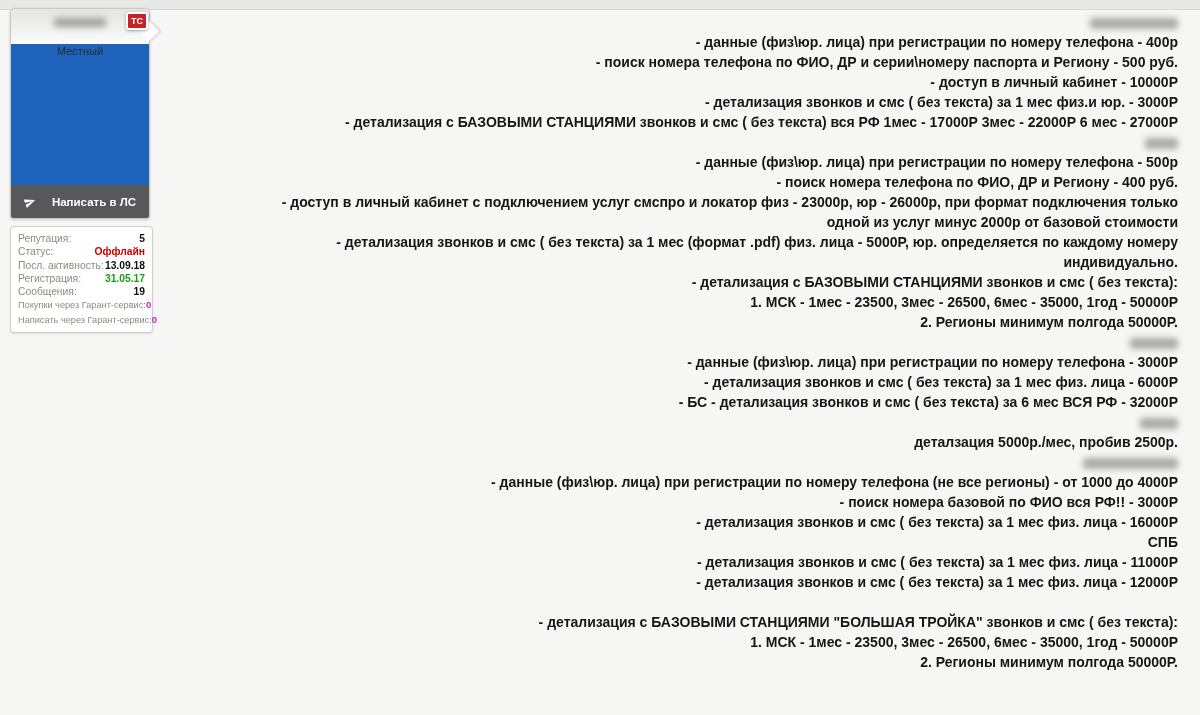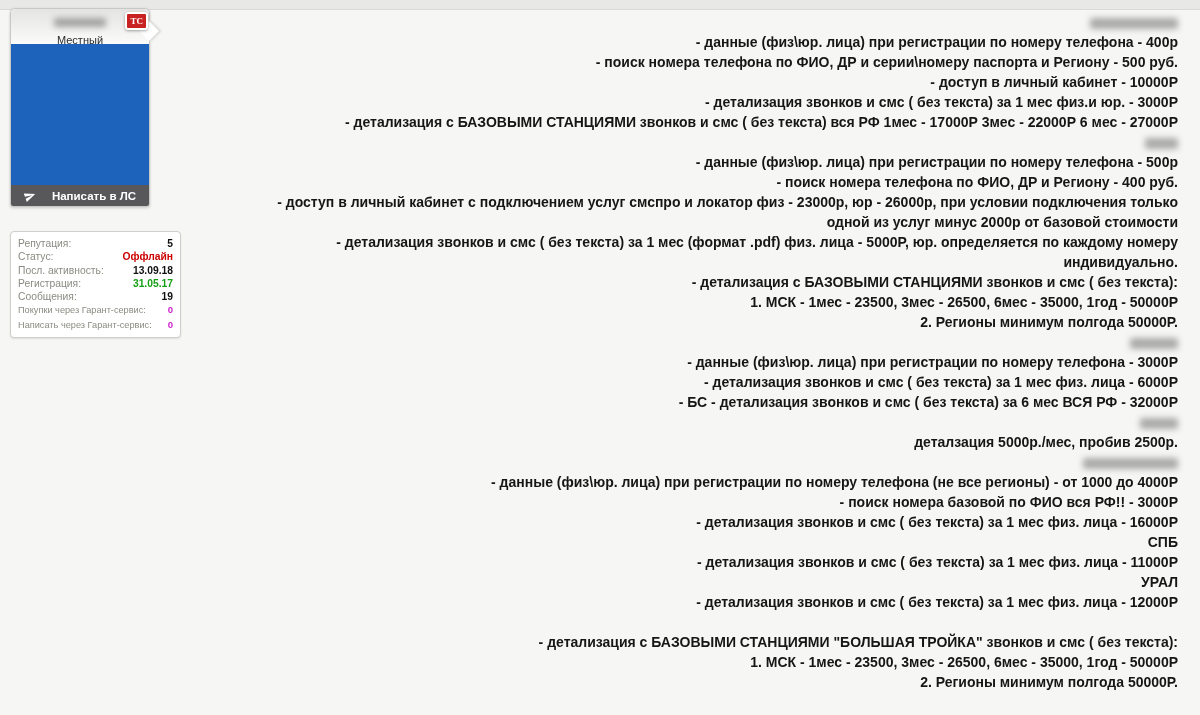--- a/index.html
+++ b/index.html
@@ -23,44 +23,44 @@
   }
   .card-head {
     position:relative; height:35px; text-align:center;
     background:linear-gradient(#e4e4e2, #fbfbfa);
     border-radius:5px 5px 0 0; padding-top:4px;
   }
   .u-blur {
     display:inline-block; width:52px; height:9px; margin-top:2px;
     background:#8f8f8f; border-radius:2px; filter:blur(3px); opacity:.8;
   }
-  .u-title { font-size:11px; color:#2b2b2b; margin-top:3px; }
+  .u-title { font-size:11px; color:#2b2b2b; margin-top:14px; }
   .tc-badge {
     position:absolute; top:3px; right:1px; z-index:3;
     background:#c92222; color:#fff; font-size:9px; font-weight:bold;
     padding:2px 3px; border-radius:3px; border:2px solid #fff;
     box-shadow:0 1px 3px rgba(0,0,0,.35); line-height:10px;
   }
   .pointer {
     position:absolute; top:15px; right:-7px; z-index:2;
     width:14px; height:14px; background:#fff; transform:rotate(45deg);
     box-shadow:2px -2px 2px rgba(0,0,0,.10);
   }
   .avatar { width:100%; height:141px; background:#1e63bb; }
   .pm-btn {
     display:flex; align-items:center; justify-content:center; gap:16px;
-    width:100%; height:21px; border:0; cursor:pointer;
+    width:100%; height:33px; border:0; cursor:pointer;
     background:#58585a; color:#fff; font-weight:bold; font-size:11.5px;
     font-family:"Liberation Sans", sans-serif; border-radius:0 0 2px 2px;
   }
   .plane { display:inline-flex; }
   .stats {
-    margin-top:24px; background:#fff; border:1px solid #cfcfcd;
+    margin-top:7px; background:#fff; border:1px solid #cfcfcd;
     border-radius:4px; padding:5px 7px; box-shadow:0 1px 2px rgba(0,0,0,.10);
-    width:171px;
+    width:143px;
   }
   .srow { display:flex; justify-content:space-between; align-items:baseline; line-height:13.3px; }
   .slabel { font-size:10.3px; color:#8b8b83; white-space:nowrap; }
   .sval   { font-size:10.3px; font-weight:bold; color:#111; }
   .srow.small .slabel { font-size:9.2px; }
   .srow.small .sval   { font-size:9.6px; }
   
   .post {
     position:absolute; left:163px; top:4px; width:1015px; padding-top:8px;
     font-size:14px; font-weight:bold; color:#161616; line-height:20px;
@@ -75,21 +75,21 @@
 </head>
 <body>
 
 <div class="top-strip"></div>
 
 <aside class="profile">
   <div class="card">
     <div class="card-head">
       <span class="u-blur"></span>
       <div class="u-title">Местный</div>
-      <span class="tc-badge" style="background: rgb(201, 34, 34); font-family: Liberation Serif, serif;">ТС</span>
+      <span class="tc-badge" style="background: rgb(201, 34, 34);">ТС</span>
       <span class="pointer"></span>
     </div>
     <div class="avatar" style="background: rgb(30, 99, 187);"></div>
     <button class="pm-btn">
       <span class="plane">
         <svg width="12" height="12" viewBox="0 0 24 24">
             <path fill="#ffffff" d="M2 21l21-9L2 3v7l15 2-15 2z" transform="rotate(-20 12 12)"></path>
           </svg>
       </span>
       <span>Написать в ЛС</span>
@@ -130,38 +130,37 @@
 <main class="post" id="post">
     <div class="line"><span class="redact" style="width: 88px;"></span></div>
     <div class="line">- данные (физ\юр. лица) при регистрации по номеру телефона - 400р</div>
     <div class="line">- поиск номера телефона по ФИО, ДР и серии\номеру паспорта и Региону - 500 руб.</div>
     <div class="line">- доступ в личный кабинет - 10000Р</div>
     <div class="line">- детализация звонков и смс ( без текста) за 1 мес физ.и юр. - 3000Р</div>
     <div class="line">- детализация с БАЗОВЫМИ СТАНЦИЯМИ звонков и смс ( без текста) вся РФ 1мес - 17000Р 3мес - 22000Р 6 мес - 27000Р</div>
     <div class="line"><span class="redact" style="width: 33px;"></span></div>
     <div class="line">- данные (физ\юр. лица) при регистрации по номеру телефона - 500р</div>
     <div class="line">- поиск номера телефона по ФИО, ДР и Региону - 400 руб.</div>
-    <div class="line">- доступ в личный кабинет с подключением услуг смспро и локатор физ - 23000р, юр - 26000р, при условии подключения только</div>
+    <div class="line">- доступ в личный кабинет с подключением услуг смспро и локатор физ - 23000р, юр - 26000р, при формат подключения только</div>
     <div class="line">одной из услуг минус 2000р от базовой стоимости</div>
     <div class="line">- детализация звонков и смс ( без текста) за 1 мес (формат .pdf) физ. лица - 5000Р, юр. определяется по каждому номеру</div>
     <div class="line">индивидуально.</div>
     <div class="line">- детализация с БАЗОВЫМИ СТАНЦИЯМИ звонков и смс ( без текста):</div>
     <div class="line">1. МСК - 1мес - 23500, 3мес - 26500, 6мес - 35000, 1год - 50000Р</div>
     <div class="line">2. Регионы минимум полгода 50000Р.</div>
     <div class="line"><span class="redact" style="width: 48px;"></span></div>
     <div class="line">- данные (физ\юр. лица) при регистрации по номеру телефона - 3000Р</div>
     <div class="line">- детализация звонков и смс ( без текста) за 1 мес физ. лица - 6000Р</div>
     <div class="line">- БС - детализация звонков и смс ( без текста) за 6 мес ВСЯ РФ - 32000Р</div>
     <div class="line"><span class="redact" style="width: 38px;"></span></div>
     <div class="line">деталзация 5000р./мес, пробив 2500р.</div>
     <div class="line"><span class="redact" style="width: 95px;"></span></div>
     <div class="line">- данные (физ\юр. лица) при регистрации по номеру телефона (не все регионы) - от 1000 до 4000Р</div>
     <div class="line">- поиск номера базовой по ФИО вся РФ!! - 3000Р</div>
     <div class="line">- детализация звонков и смс ( без текста) за 1 мес физ. лица - 16000Р</div>
     <div class="line">СПБ</div>
     <div class="line">- детализация звонков и смс ( без текста) за 1 мес физ. лица - 11000Р</div>
-    <div class="line">УРАЛ</div>
     <div class="line">- детализация звонков и смс ( без текста) за 1 мес физ. лица - 12000Р</div>
     <div class="line blank"></div>
     <div class="line">- детализация с БАЗОВЫМИ СТАНЦИЯМИ "БОЛЬШАЯ ТРОЙКА" звонков и смс ( без текста):</div>
     <div class="line">1. МСК - 1мес - 23500, 3мес - 26500, 6мес - 35000, 1год - 50000Р</div>
     <div class="line">2. Регионы минимум полгода 50000Р.</div>
   </main>
 
 </body></html>

